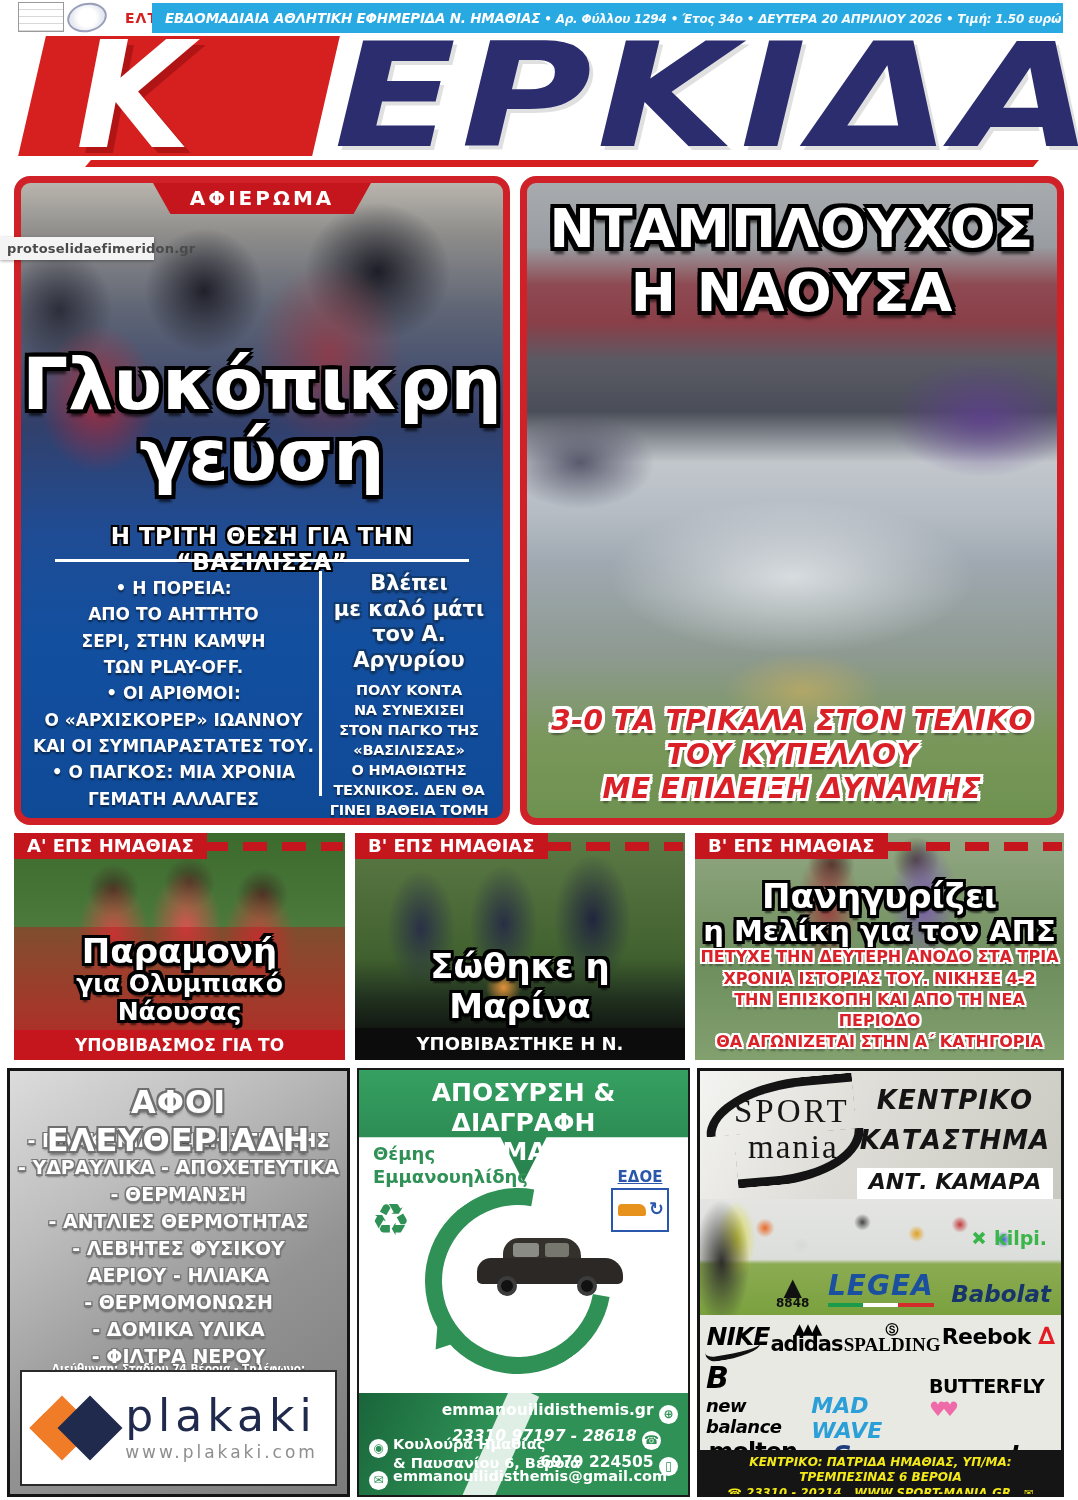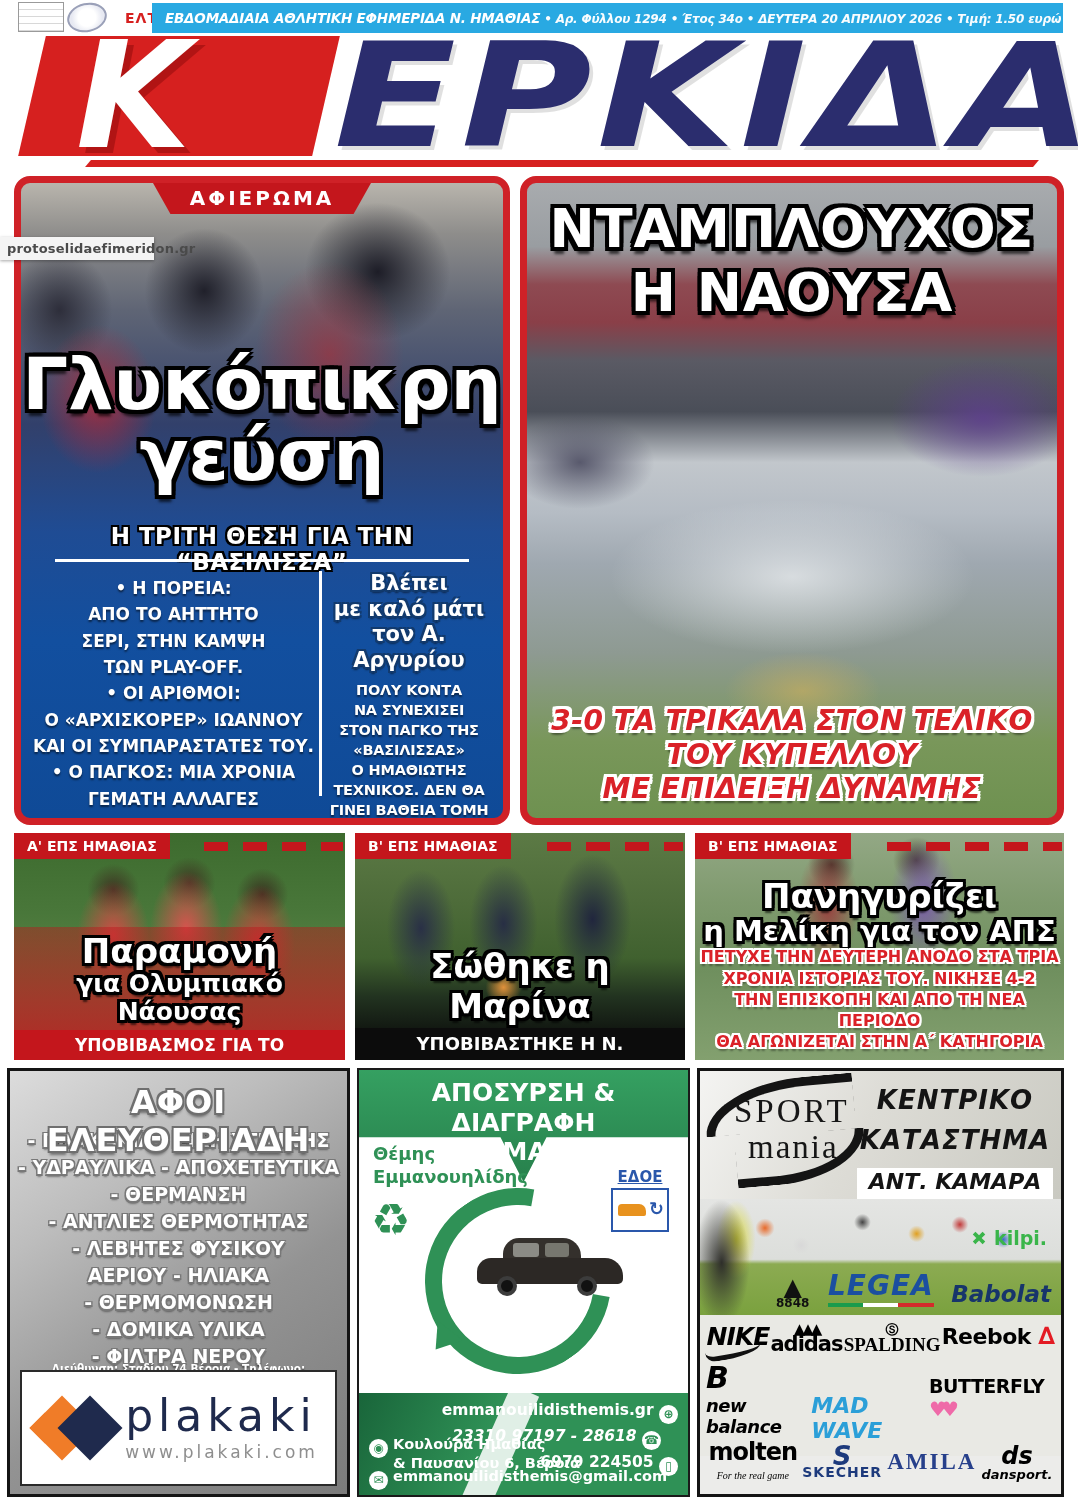--- a/index.html
+++ b/index.html
@@ -76,21 +76,21 @@
       radial-gradient(120px 75px at 10% 44%, rgba(70,70,92,.85), transparent 62%),
       radial-gradient(260px 110px at 50% 62%, rgba(235,238,240,.75), transparent 70%),
       radial-gradient(120px 60px at 52% 80%, rgba(214,178,88,.55), transparent 65%),
       linear-gradient(180deg,#a8abae 0%,#999da1 10%,#8e4a52 16%,#8a3f48 22%,#5a5a64 28%,#4a4e58 36%,#c2c7cc 44%,#b5bcc4 52%,#9fa8b0 60%,#8e9a92 74%,#79975a 88%,#6e9150 100%);}
   #double-headline{top:14px;width:100%;font-size:54px;line-height:1.18;font-weight:bold;letter-spacing:1px;}
   #double-footer{bottom:12px;width:100%;font-size:28px;font-weight:bold;font-style:italic;line-height:1.22;letter-spacing:.5px;}
 
   
   .news{position:absolute;top:833px;height:227px;overflow:hidden;}
   .news-tab{position:absolute;top:0;left:0;height:26px;background:#c4161c;color:#fff;font-weight:bold;
-     font-size:14px;line-height:26px;padding:0 13px;z-index:4;white-space:nowrap;}
+     font-size:18px;line-height:26px;padding:0 13px;z-index:4;white-space:nowrap;}
   .dash{position:absolute;top:9px;height:9px;right:2px;z-index:3;
      background:repeating-linear-gradient(90deg,#c4161c 0 24px,transparent 24px 39px);}
   #news1{left:14px;width:331px;background:
      radial-gradient(60px 90px at 30% 45%, rgba(222,70,70,.9), transparent 60%),
      radial-gradient(60px 95px at 52% 42%, rgba(228,80,80,.9), transparent 60%),
      radial-gradient(60px 95px at 74% 48%, rgba(214,60,60,.9), transparent 60%),
      radial-gradient(40px 40px at 30% 25%, rgba(60,40,30,.85), transparent 65%),
      radial-gradient(40px 40px at 53% 22%, rgba(60,42,30,.85), transparent 65%),
      radial-gradient(40px 40px at 75% 27%, rgba(55,38,28,.85), transparent 65%),
      linear-gradient(180deg,#3d6b2e 0%,#49773a 35%,#5c8547 65%,#7d9a63 100%);}
@@ -423,15 +423,19 @@
         <span class="madwave"><span>MAD WAVE</span></span>
         <span class="butterfly"><span>BUTTERFLY</span> <span class="wing">♥♥</span></span>
       </div>
       <div class="brow">
         <span class="molten"><span>molten</span><br><span class="tag">For the real game</span></span>
         <span class="skechers"><span class="s">S</span><br><span class="w">SKECHER</span></span>
         <span class="amila"><span>AMILA</span></span>
         <span class="dansport"><span class="ds">ds</span><br><span>dansport.</span></span>
       </div>
     </div>
+    <div class="abs" id="ad3-footer">
+      <div class="l1">ΚΕΝΤΡΙΚΟ: ΠΑΤΡΙΔΑ ΗΜΑΘΙΑΣ, ΥΠ/ΜΑ: ΤΡΕΜΠΕΣΙΝΑΣ 6 ΒΕΡΟΙΑ</div>
+      <div class="l2"><span>☎</span> <span>23310 - 20214</span> &nbsp;&nbsp;<span>WWW.SPORT-MANIA.GR</span>&nbsp;&nbsp; <span>✉</span> </div>
+    </div>
   </div>
 
 </div>
 
 </body></html>

